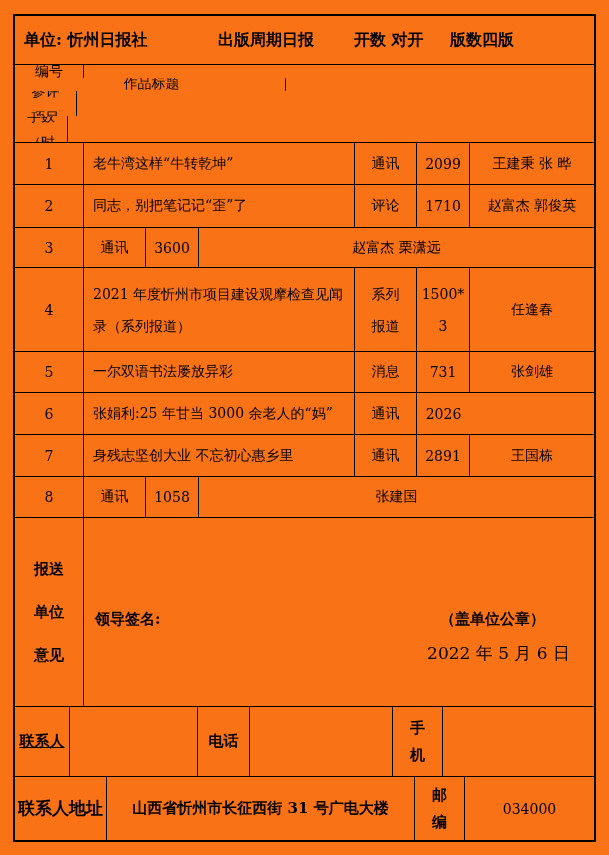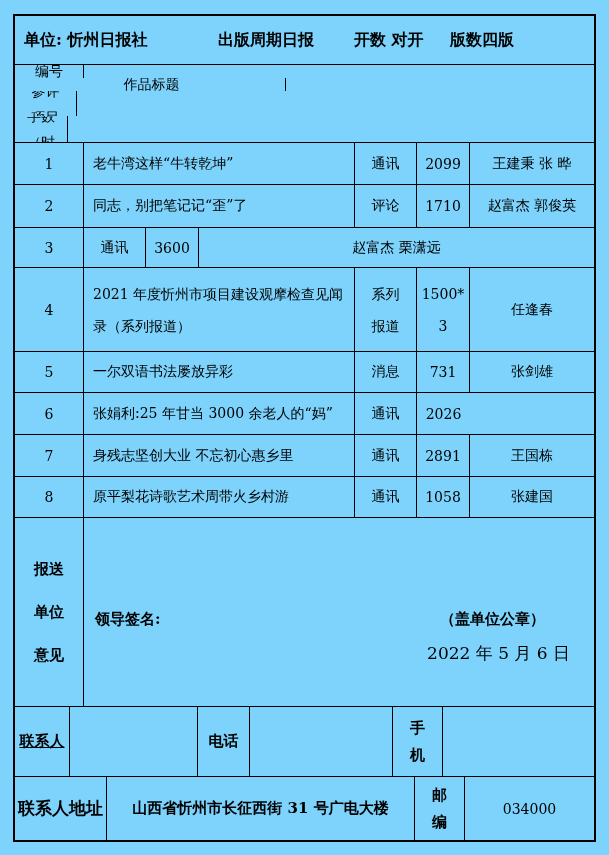--- a/index.html
+++ b/index.html
@@ -1,16 +1,16 @@
 <!DOCTYPE html>
 <html><head>
 <meta charset="utf-8">
 <style>
   html,body{margin:0;padding:0;background:#fff;}
-  .page{position:relative;width:609px;height:855px;background:#7dd3fc;overflow:hidden;
+  .page{position:relative;width:609px;height:855px;background:#f97316;overflow:hidden;
         font-family:"DejaVu Serif","Liberation Serif",serif;color:#000;}
   .doc{position:absolute;left:13px;top:14px;width:583px;border:2px solid #000;box-sizing:border-box;}
   .tr{display:flex;border-bottom:1px solid #000;box-sizing:border-box;}
   .tr:last-child{border-bottom:none;}
   .td{border-right:1px solid #000;box-sizing:border-box;display:flex;align-items:center;
       justify-content:center;text-align:center;font-size:14px;overflow:hidden;}
   .td:last-child{border-right:none;}
   .pre{white-space:pre-line;}
   .b{font-weight:bold;}
   
@@ -59,21 +59,21 @@
 
     <div class="tr infobar">
       <span class="info-unit">单位: 忻州日报社</span>
       <span class="info-cycle">出版周期日报</span>
       <span class="info-kaishu">开数 对开</span>
       <span class="info-banshu">版数四版</span>
     </div>
 
     <div class="tr hdr">
       <div class="td w-num">编号</div>
-      <div class="td w-title" style="justify-content:center;text-align:left;">作品标题</div>
+      <div class="td w-title" style="justify-content:center;text-align:left;font-family:Liberation Serif, serif;">作品标题</div>
       <div class="td w-cat pre">参评
 项目</div>
       <div class="td w-words pre">字数
 （时</div>
       <div class="td w-auth">作者姓名</div>
     </div>
 
     <div class="tr r1">
       <div class="td w-num">1</div>
       <div class="td w-title">老牛湾这样“牛转乾坤”</div>
@@ -125,21 +125,20 @@
     <div class="tr r7">
       <div class="td w-num">7</div>
       <div class="td w-title">身残志坚创大业 不忘初心惠乡里</div>
       <div class="td w-cat">通讯</div>
       <div class="td w-words">2891</div>
       <div class="td w-auth">王国栋</div>
     </div>
 
     <div class="tr r8">
       <div class="td w-num">8</div>
-      <div class="td w-title">原平梨花诗歌艺术周带火乡村游</div>
       <div class="td w-cat">通讯</div>
       <div class="td w-words">1058</div>
       <div class="td w-auth">张建国</div>
     </div>
 
     <div class="tr opinion">
       <div class="td op-label pre b">报送
 单位
 意见</div>
       <div class="td op-body">

